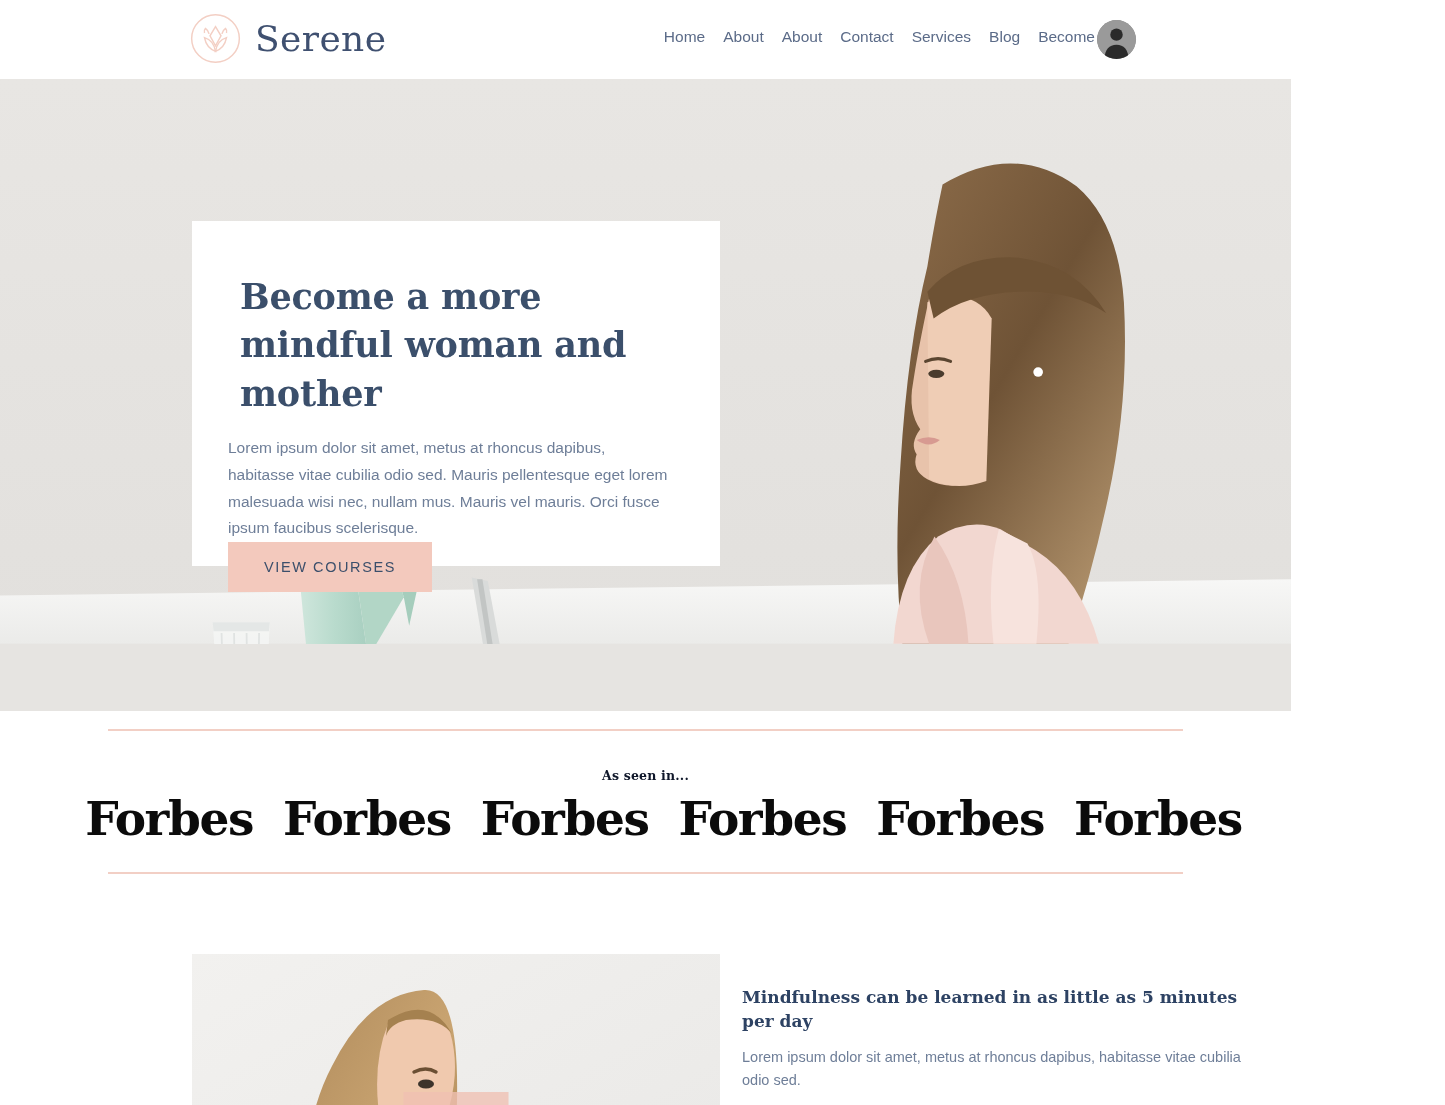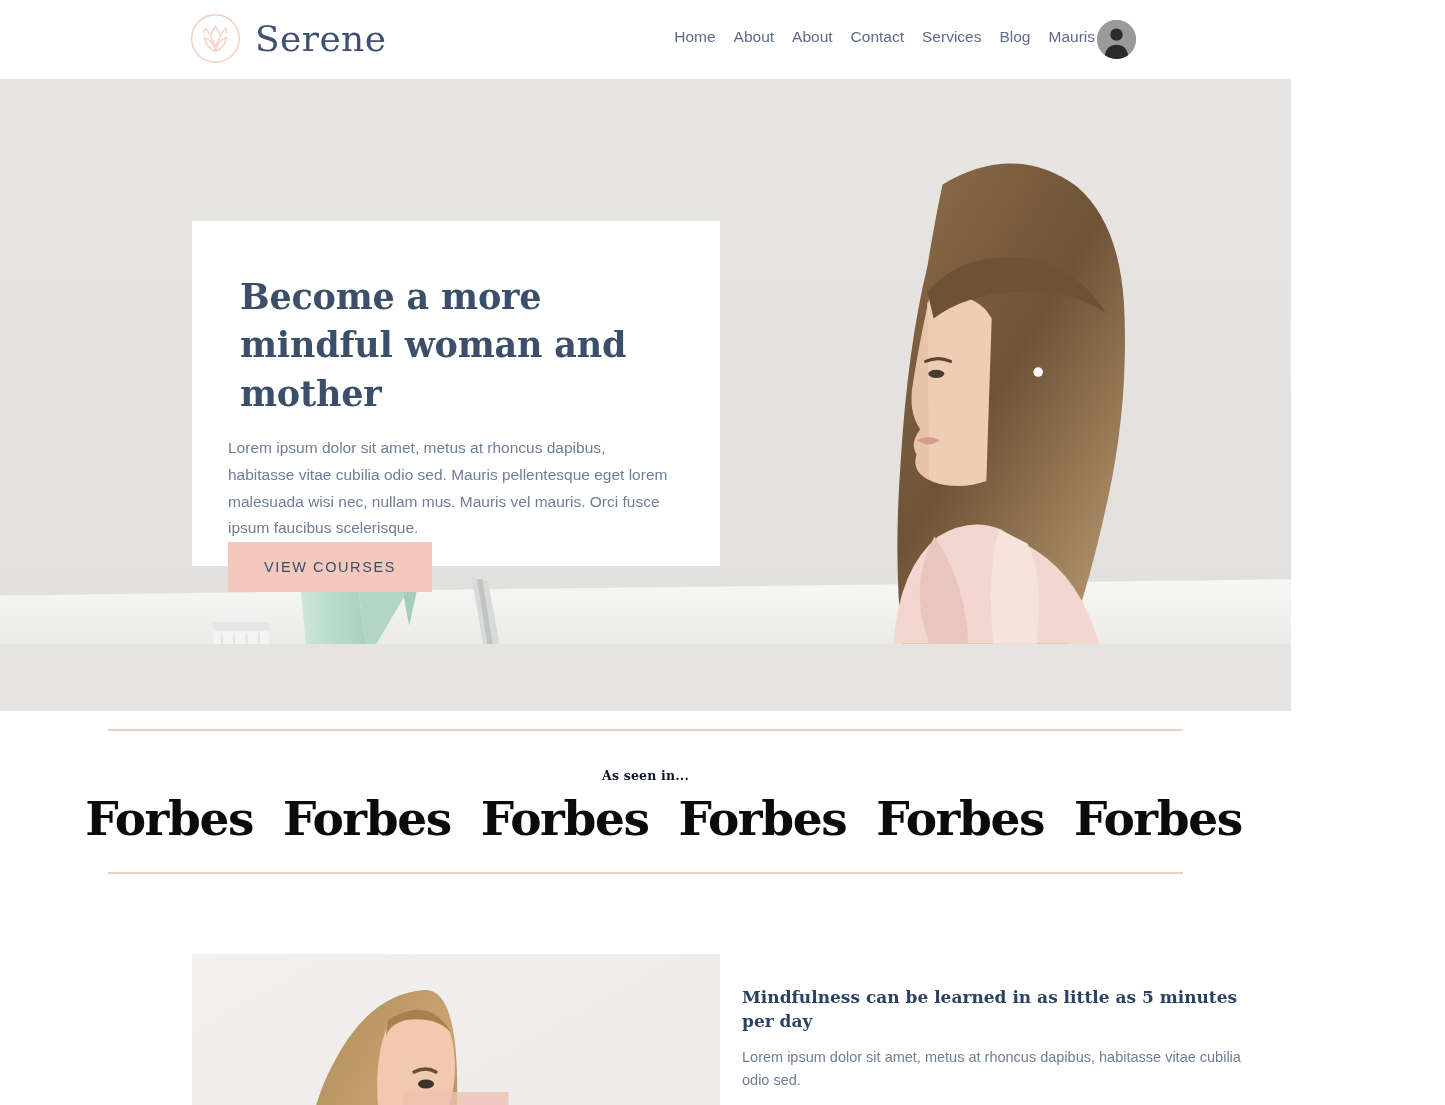--- a/index.html
+++ b/index.html
@@ -120,21 +120,21 @@
       <span class="brand-name">Serene</span>
     </a>
 
     <nav class="nav">
       <a>Home</a>
       <a>About</a>
       <a>About</a>
       <a>Contact</a>
       <a>Services</a>
       <a>Blog</a>
-      <a>Mauris</a>
+      <a>Become</a>
     </nav>
 
     <span class="avatar">
       <svg viewBox="0 0 40 40" width="39" height="39">
         <circle cx="20" cy="20" r="20" fill="#9a9a9a"></circle>
         <circle cx="20" cy="15" r="6.4" fill="#2b2b2b"></circle>
         <path d="M7.5 40 Q8.6 25.5 20 25.5 Q31.4 25.5 32.5 40 Z" fill="#2b2b2b"></path>
       </svg>
     </span>
   </header>

